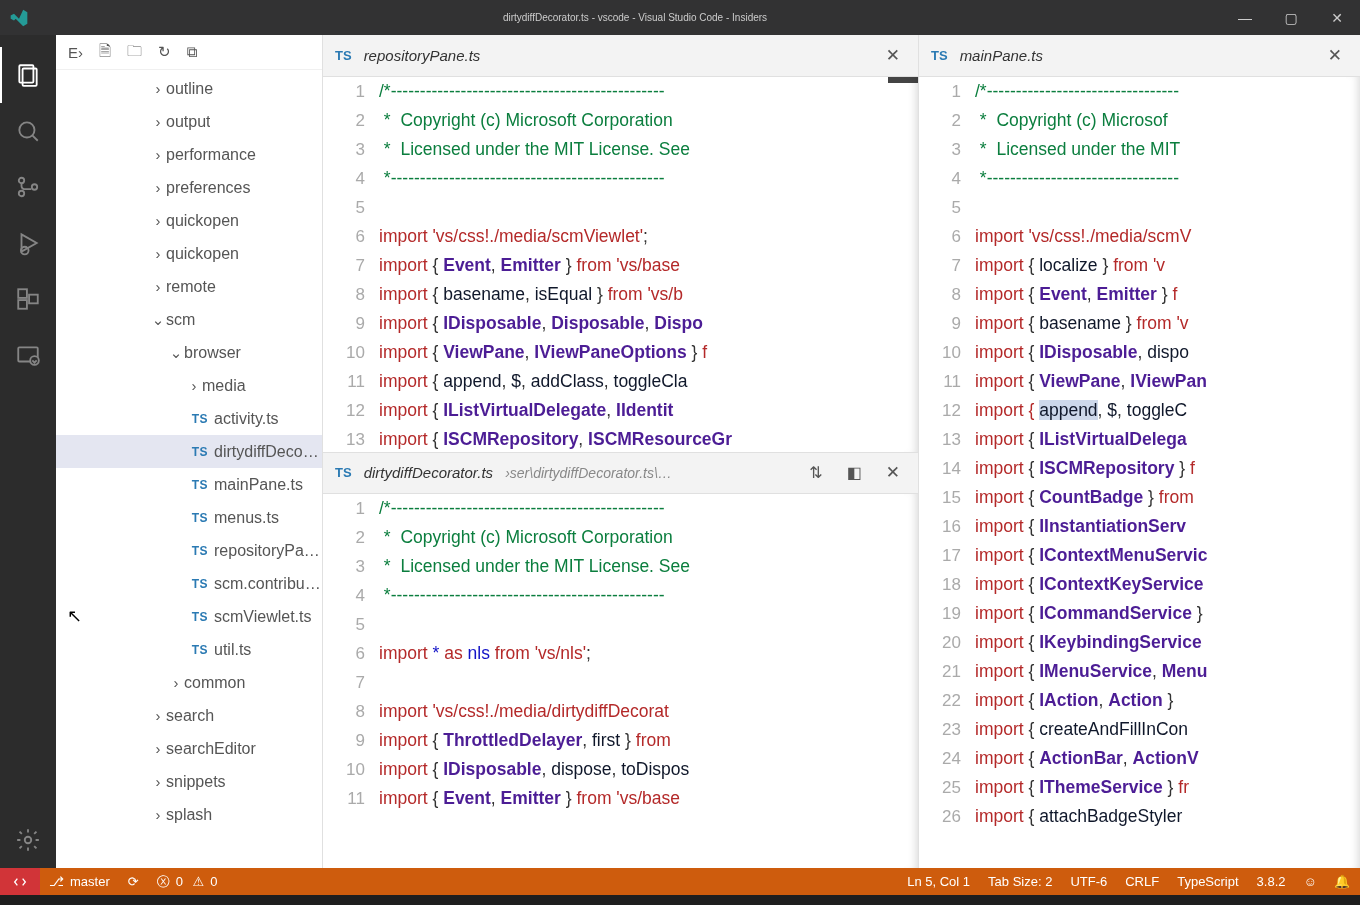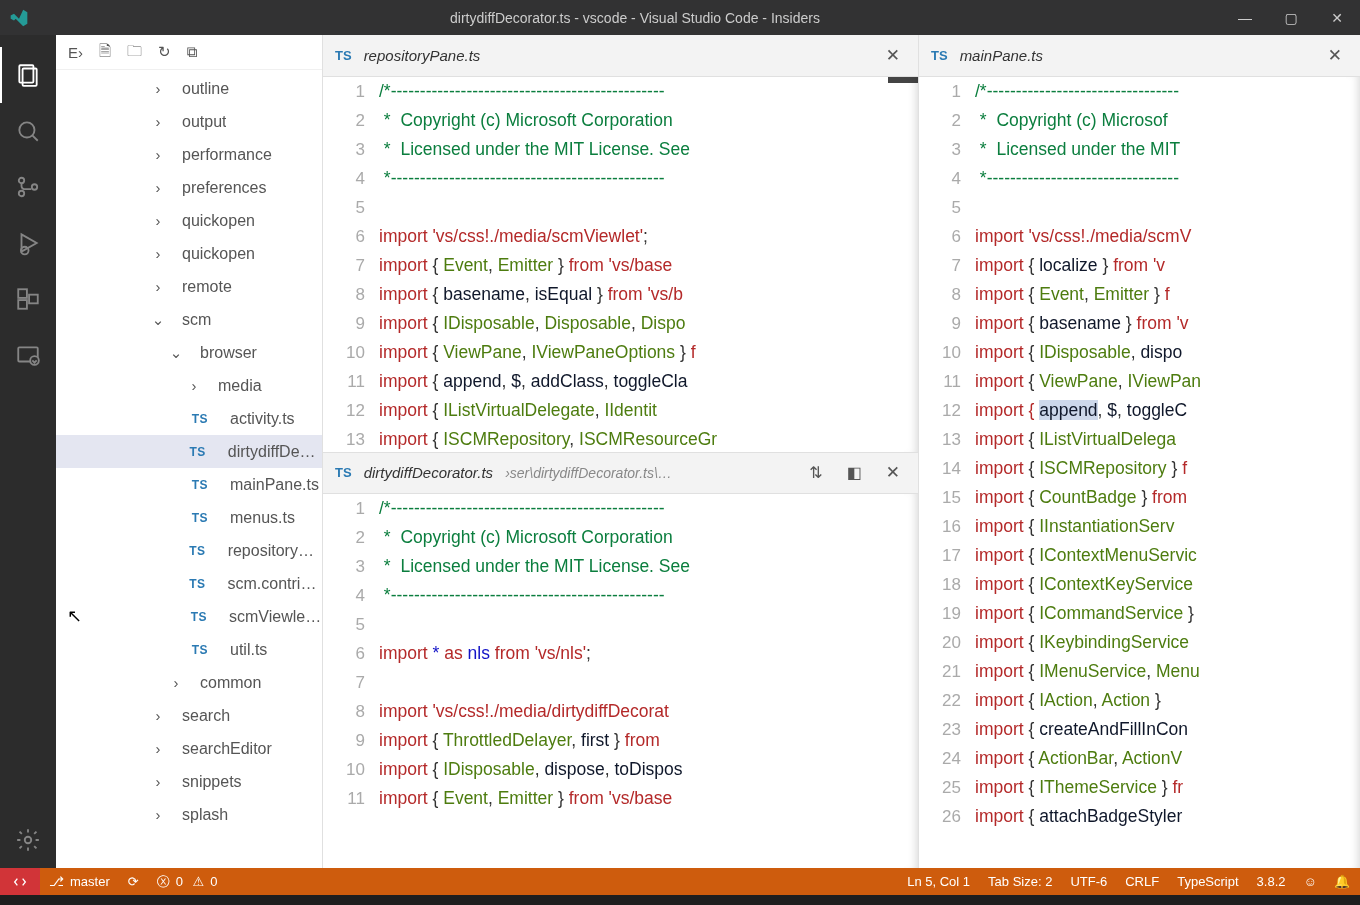--- a/index.html
+++ b/index.html
@@ -2,60 +2,60 @@
 <html><head>
 <meta charset="utf-8">
 <style>
   * { margin:0; padding:0; box-sizing:border-box; font-family:"Segoe UI",Arial,sans-serif; }
   html,body { width:1360px; height:905px; overflow:hidden; background:#1e1e1e; }
   .titlebar { height:35px; background:#323233; display:flex; align-items:center; color:#ccc; font-size:13px; }
   .titlebar .logo { width:38px; text-align:center; color:#22a6a2; }
   .titlebar .logo svg { vertical-align:middle; }
   .titlebar .menus { display:flex; }
   .titlebar .menus span { padding:0 10px; cursor:pointer; }
-  .titlebar .title { flex:1; text-align:center; color:#ccc; font-size:14px; padding-left:10px;}
+  .titlebar .title { flex:1; text-align:center; color:#ccc; font-size:10px; padding-left:10px;}
   .titlebar .ctrls { display:flex; }
   .titlebar .ctrls span { width:46px; text-align:center; font-size:14px; color:#ccc; }
 
   .body { display:flex; height:833px; }
   .activitybar { width:56px; background:#2c2c2c; display:flex; flex-direction:column; align-items:center; padding-top:12px; color:#858585; }
   .activitybar .item { width:56px; height:56px; display:flex; align-items:center; justify-content:center; position:relative; }
   .activitybar .item.active { color:#fff; }
   .activitybar .item.active::before { content:""; position:absolute; left:0; top:0; bottom:0; width:2px; background:#fff; }
   .activitybar .spacer { flex:1; }
   .activitybar svg { width:26px; height:26px; }
 
   .sidebar { width:267px; background:#fff; border-right:1px solid #e0e0e0; display:flex; flex-direction:column; }
   .sidebar .sb-head { height:35px; display:flex; align-items:center; padding:0 12px; gap:16px; color:#555; border-bottom:1px solid #f0f0f0;}
   .sidebar .sb-head span { font-size:15px; color:#555; }
   .sidebar .tree { flex:1; overflow:hidden; font-size:16px; color:#555; padding-top:2px;}
   .row { height:33px; display:flex; align-items:center; white-space:nowrap; overflow:hidden; cursor:pointer; }
   .row .chev { width:16px; display:inline-flex; justify-content:center; color:#555; font-size:15px;}
   .row.sel { background:#e4e6f1; }
   .ts-badge { color:#2b7ab3; font-weight:700; font-size:12px; letter-spacing:.5px; width:22px; text-align:right; margin-right:6px;}
-  .row .lbl { overflow:hidden; text-overflow:ellipsis;margin-left:16px; }
+  .row .lbl { overflow:hidden; text-overflow:ellipsis; }
 
   .editors { flex:1; display:flex; background:#fff; }
   .col { display:flex; flex-direction:column; border-right:1px solid #e0e0e0; }
   .col:last-child { border-right:none; }
   .tabs { height:42px; background:#f3f3f3; display:flex; align-items:center; border-bottom:1px solid #e0e0e0; padding-left:12px; gap:12px; color:#333; font-size:15px; }
   .tabs .ts-badge2 { color:#2b7ab3; font-weight:700; font-size:13px; }
   .tabs .tabname { font-style:italic; color:#333; }
   .tabs .dim { color:#888; font-style:italic; font-size:14px;}
   .tabs .spacer { flex:1; }
   .tabs .tool { color:#555; font-size:16px; padding:0 6px; cursor:pointer;}
   .tabs .close { color:#555; font-size:17px; padding:0 18px 0 6px; cursor:pointer;}
   .pane { flex:1; display:flex; overflow:hidden; font-family:Consolas,"Courier New",monospace; font-size:17.5px; line-height:29px; position:relative;}
   .gutter { width:56px; text-align:right; color:#aaa; padding-right:14px; user-select:none; font-size:17px;}
   .code { flex:1; overflow:hidden; white-space:pre; color:#333; position:relative;}
   .c-green { color:#0b7e3e; }
   .c-red { color:#b42929;text-align:right; }
   .c-str { color:#b42929; }
   .c-blue { color:#1212c7; }
-  .c-teal { color:#4d7c0f; }
+  .c-teal { color:#4c1d95;font-weight:bold; }
   .c-purple { color:#0f172a; }
   .c-punc { color:#333; }
   .hl { background:#cdd8eb; }
   .minimap-shadow { position:absolute; right:0; top:0; width:14px; height:100%; box-shadow:inset -8px 0 8px -6px rgba(0,0,0,.15); pointer-events:none;}
   .content-top-mark { position:absolute; top:0; right:0; width:30px; height:6px; background:#444; }
 
   .statusbar { height:27px; background:#ce5c0d; color:#fff; display:flex; align-items:center; font-size:13px; }
   .statusbar .seg { padding:0 9px; display:flex; align-items:center; gap:6px; height:100%; }
   .statusbar .rs { background:#d13438; height:100%; width:40px; display:flex; align-items:center; justify-content:center;}
   .statusbar .spacer { flex:1; }

